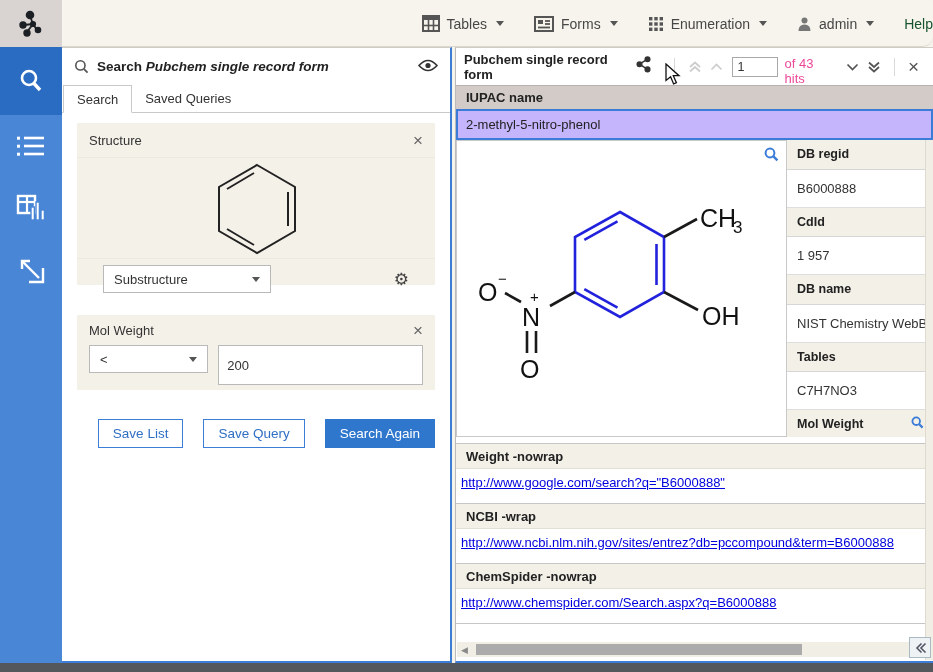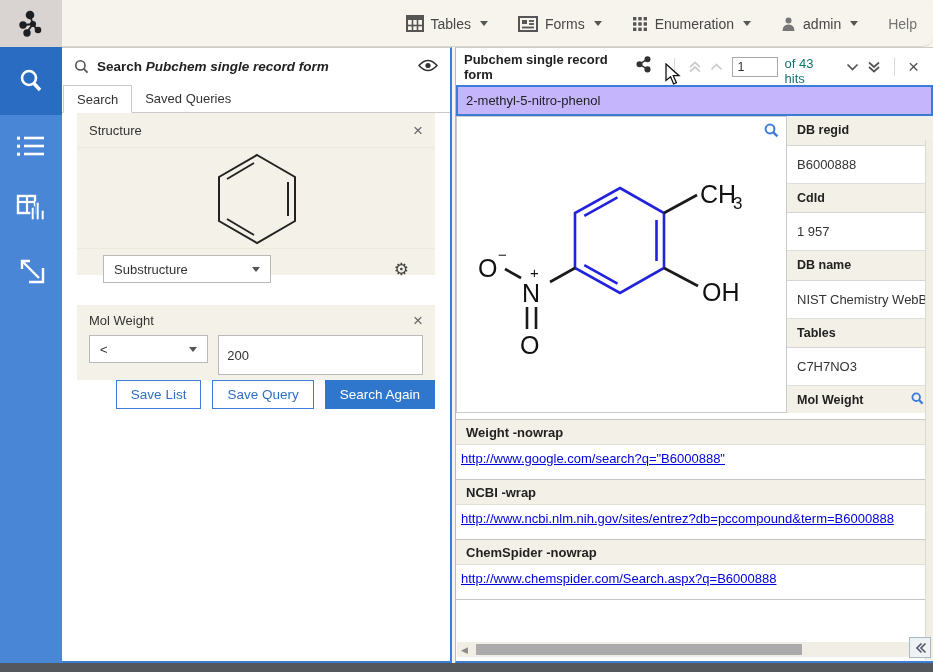--- a/index.html
+++ b/index.html
@@ -13,71 +13,71 @@
   .topbar { position: absolute; left:0; top:0; width:933px; height:47px;
     background:#f7f4ed; border-bottom:1px solid #dbd8d0;border-radius:10px; }
   .logo-box { position:absolute; left:0; top:0; width:62px; height:47px;
     background:#d9d3d1; display:flex; align-items:center; justify-content:center; }
   .top-menus { position:absolute; right:0; top:0; height:47px;
     display:flex; align-items:center; }
   .menu-item { display:flex; align-items:center; gap:7px; margin-right:30px;
     font-size:14px; color:#474747; cursor:pointer; }
   .menu-item .caret { width:0; height:0; border-left:4px solid transparent;
     border-right:4px solid transparent; border-top:5px solid #555; margin-left:2px; }
-  .help-link { font-size:14px; color:#737373; margin-right:16px; cursor:pointer; }
+  .help-link { font-size:14px; color:#14532d; cursor:pointer; }
   
   .sidebar { position:absolute; left:0; top:47px; width:62px; height:616px; background:#4a86d6; }
   .side-item { width:62px; height:62px; display:flex; align-items:center; justify-content:center; cursor:pointer; }
   .side-item.active { height:68px; background:#2a6cc2; }
   
   .bottom-strip { position:absolute; left:0; top:663px; width:933px; height:9px; background:#54575b; }
   
   .left-panel { position:absolute; left:62px; top:47px; width:390px; height:616px;
     background:#fff; border-right:2px solid #3c7dd8; border-bottom:2px solid #3c7dd8; border-top:1px solid #cfccc4; }
   .lp-header { position:relative; height:37px; display:flex; align-items:center; padding:0 12px; }
   .lp-title { font-size:13.5px; font-weight:bold; color:#222; margin-left:8px; }
   .lp-title .form-name { font-style:italic; }
   .lp-eye { margin-left:auto; cursor:pointer; }
   .tabs { display:flex; height:28px; border-bottom:1px solid #c9c9c9; padding-left:1px; }
   .tab { padding:0 13px; font-size:13px; color:#333; display:flex; align-items:center; cursor:pointer; }
   .tab.active { background:#fff; border:1px solid #c9c9c9; border-bottom:1px solid #fff;
     margin-bottom:-1px; z-index:2; }
   .lp-content { padding:0 15px; }
   .card { background:#f4f1e9; position:relative; }
-  .card-structure { height:162px; }
+  .card-structure { margin-top:10px; height:162px; }
   .card-head { height:34px; display:flex; align-items:center; padding:0 12px;
     font-size:13px; color:#333; }
   .card-close { margin-left:auto; font-size:17px; color:#666; line-height:1; cursor:pointer; }
   .struct-canvas { height:102px; position:relative; border-top:1px solid #eceadf; border-bottom:1px solid #eceadf; }
   .struct-canvas svg { position:absolute; left:135px; top:1px; }
   .card-foot { height:40px; display:flex; align-items:center; padding:0 26px; }
   .selectbox { background:#fff; border:1px solid #b9b9b9; height:28px; display:flex;
     align-items:center; padding:0 10px; font-size:13px; color:#333; cursor:pointer; }
   .selectbox .caret { margin-left:auto; width:0; height:0; border-left:4px solid transparent;
     border-right:4px solid transparent; border-top:5px solid #555; }
   .gear { margin-left:auto; font-size:17px; color:#444; cursor:pointer; }
   .card-molweight { margin-top:30px; height:75px; }
   .mw-row { display:flex; padding:0 12px; gap:10px; }
   .mw-input { height:40px; border:1px solid #b9b9b9; background:#fff; font-size:13px;
     color:#333; padding:0 8px; width:206px; font-family:"Liberation Sans",sans-serif; }
-  .btn-row { display:flex; justify-content:flex-end; gap:11px; }
+  .btn-row { margin-top:29px; display:flex; justify-content:flex-end; gap:20px; }
   .btn { height:29px; font-size:13.5px; display:flex; align-items:center; justify-content:center;
     cursor:pointer; padding:0 14px; }
   .btn-outline { background:#fff; border:1px solid #3c7dd8; color:#2f6fc4; }
   .btn-primary { background:#2f77cd; color:#fff; border:1px solid #2f77cd;text-align:right; }
   
   .right-panel { position:absolute; left:455px; top:47px; width:478px; height:616px;
     background:#fff; border-left:1px solid #b9b9b9; border-top:1px solid #cfccc4; border-bottom:2px solid #3c7dd8; }
   .rp-header { height:37px; display:flex; align-items:center; padding:0 10px 0 8px; }
   .rp-title { font-size:13px; font-weight:bold; color:#222; margin-right:auto; }
   .rp-sep { width:1px; height:18px; background:#d9d9d9; margin:0 9px; }
   .pg-btn { display:flex; align-items:center; cursor:pointer; padding:0 4px; }
   .pg-input { width:46px; height:20px; border:1px solid #a9a9a9; font-size:12.5px;
     padding:0 5px; color:#333; margin:0 5px; font-family:"Liberation Sans",sans-serif; }
-  .pg-text { font-size:13px; color:#0f766e; margin:8px 6px 0 2px; }
+  .pg-text { font-size:13px; color:#ec4899; margin:8px 6px 0 2px; }
   .rp-close { font-size:19px; color:#555; cursor:pointer; padding:0 4px; line-height:1; }
   .iupac-label { height:24px; background:#d2cbc7; font-size:13px; font-weight:bold;
     color:#222; display:flex; align-items:center; padding:0 10px; border-top:1px solid #b8b1ad; }
   .iupac-value { height:31px; background:#c4b5fd; border:2px solid #3b7cd9; font-size:13px;
     color:#222; display:flex; align-items:center; padding:0 8px; }
   .main-grid { position:relative; height:297px; }
   .mol-cell { position:absolute; left:0; top:0; width:331px; height:297px;
     border:1px solid #c9c9c9; background:#fff; }
   .mol-zoom { position:absolute; top:6px; right:7px; cursor:pointer; }
   .fields-col { position:absolute; left:331px; top:0; width:147px; height:297px; overflow:hidden; }
@@ -326,20 +326,21 @@
     <span class="pg-btn">
       <svg width="14" height="12" viewBox="0 0 14 12" fill="none" stroke="#555" stroke-width="1.7">
         <polyline points="2,1.5 7,6 12,1.5"></polyline>
           <polyline points="2,6 7,10.5 12,6"></polyline>
       </svg>
     </span>
     <span class="rp-sep"></span>
     <span class="rp-close">×</span>
   </div>
 
+  <div class="iupac-label">IUPAC name</div>
   <div class="iupac-value">2-methyl-5-nitro-phenol</div>
 
   <div class="main-grid">
 
     <div class="mol-cell">
       <span class="mol-zoom">
         <svg width="15" height="15" viewBox="0 0 15 15">
           <circle cx="6" cy="6" r="4.4" fill="none" stroke="#3b7cd9" stroke-width="2"></circle>
           <line x1="9.4" y1="9.4" x2="13.4" y2="13.4" stroke="#3b7cd9" stroke-width="2.4"></line>
         </svg>

